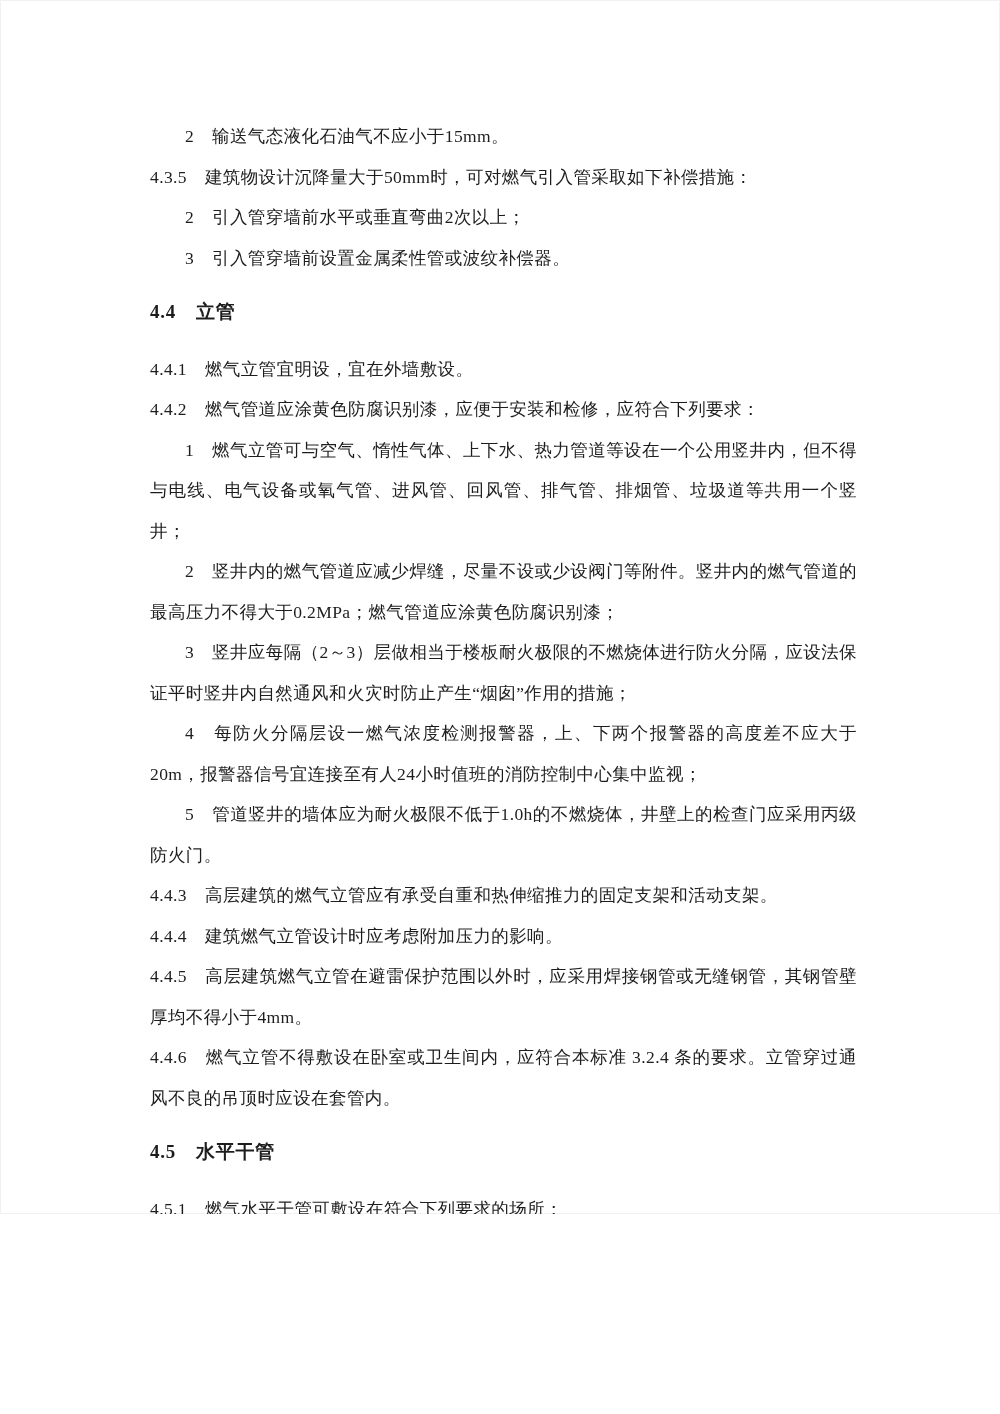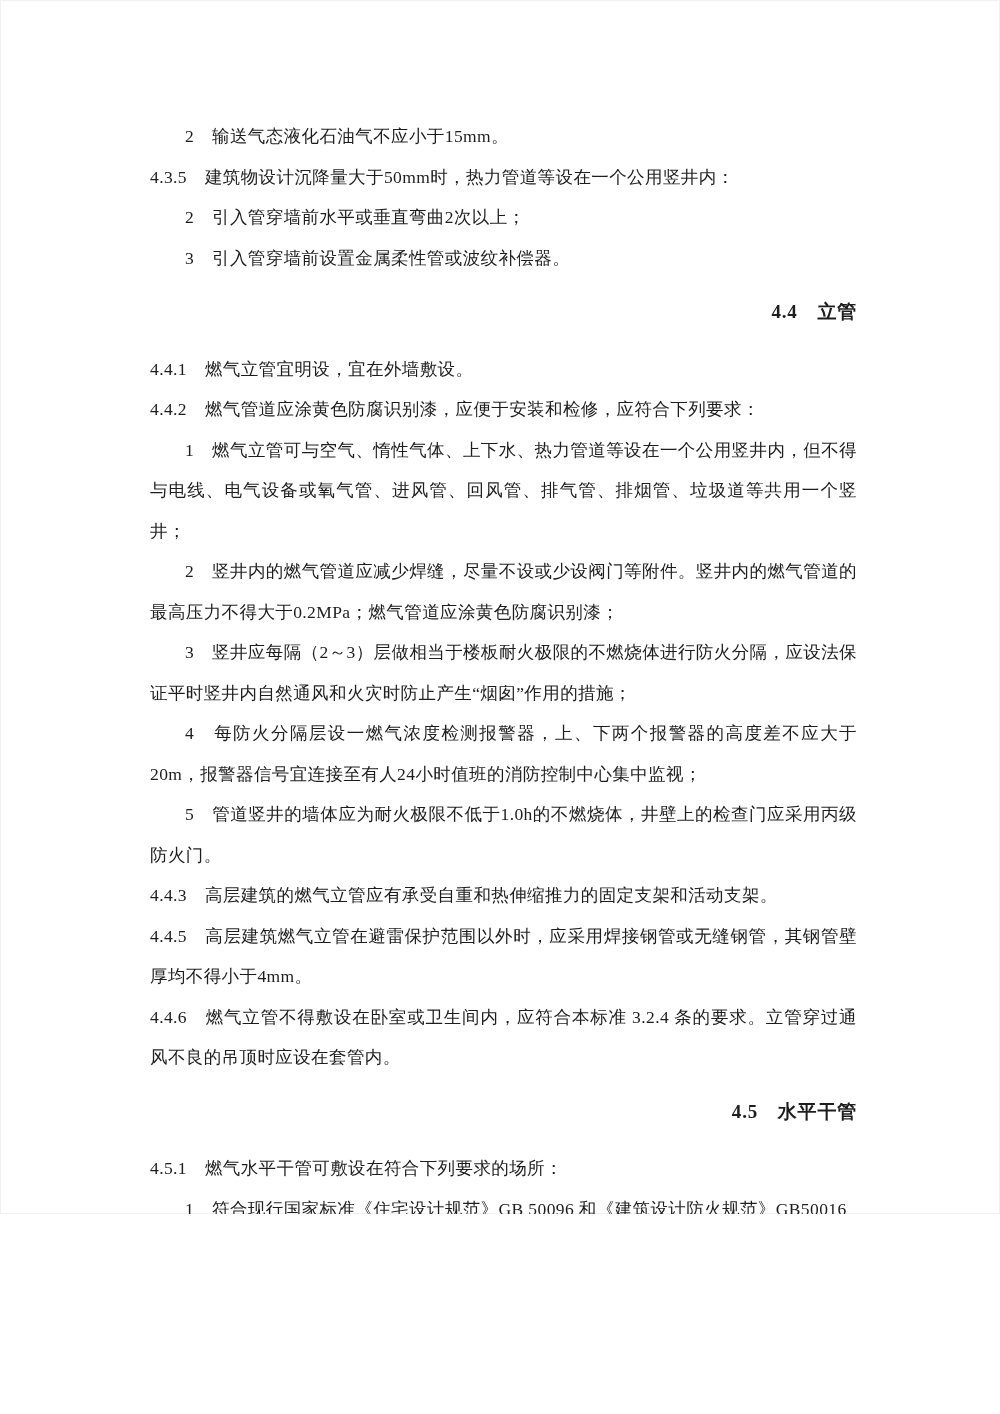--- a/index.html
+++ b/index.html
@@ -30,21 +30,21 @@
     text-align: justify;
     letter-spacing: 0.4px;
   }
   .para.subitem {
     text-indent: 2em;
   }
   .para.clause {
     text-indent: 0;
   }
   .para.heading {
-    text-align: right;
+    text-align: left;
     text-indent: 0;
     font-weight: bold;
     font-size: 19px;
     letter-spacing: 0.8px;
     margin: 14px 0 16px 0;
   }
   .page-number {
     position: absolute;
     left: 0;
     right: 0;
@@ -53,32 +53,33 @@
     line-height: 24px;
     color: #2a2a2a;
   }
 </style>
 </head>
 <body>
 
 <div class="page">
   <div class="doc-body">
       <p class="para subitem">2　输送气态液化石油气不应小于15mm。</p>
-      <p class="para clause">4.3.5　建筑物设计沉降量大于50mm时，热力管道等设在一个公用竖井内：</p>
+      <p class="para clause">4.3.5　建筑物设计沉降量大于50mm时，可对燃气引入管采取如下补偿措施：</p>
       <p class="para subitem">2　引入管穿墙前水平或垂直弯曲2次以上；</p>
       <p class="para subitem">3　引入管穿墙前设置金属柔性管或波纹补偿器。</p>
       <p class="para heading">4.4　立管</p>
       <p class="para clause">4.4.1　燃气立管宜明设，宜在外墙敷设。</p>
       <p class="para clause">4.4.2　燃气管道应涂黄色防腐识别漆，应便于安装和检修，应符合下列要求：</p>
       <p class="para subitem">1　燃气立管可与空气、惰性气体、上下水、热力管道等设在一个公用竖井内，但不得与电线、电气设备或氧气管、进风管、回风管、排气管、排烟管、垃圾道等共用一个竖井；</p>
       <p class="para subitem">2　竖井内的燃气管道应减少焊缝，尽量不设或少设阀门等附件。竖井内的燃气管道的最高压力不得大于0.2MPa；燃气管道应涂黄色防腐识别漆；</p>
       <p class="para subitem">3　竖井应每隔（2～3）层做相当于楼板耐火极限的不燃烧体进行防火分隔，应设法保证平时竖井内自然通风和火灾时防止产生“烟囱”作用的措施；</p>
       <p class="para subitem">4　每防火分隔层设一燃气浓度检测报警器，上、下两个报警器的高度差不应大于20m，报警器信号宜连接至有人24小时值班的消防控制中心集中监视；</p>
       <p class="para subitem">5　管道竖井的墙体应为耐火极限不低于1.0h的不燃烧体，井壁上的检查门应采用丙级防火门。</p>
       <p class="para clause">4.4.3　高层建筑的燃气立管应有承受自重和热伸缩推力的固定支架和活动支架。</p>
+      <p class="para clause">4.4.4　建筑燃气立管设计时应考虑附加压力的影响。</p>
       <p class="para clause">4.4.5　高层建筑燃气立管在避雷保护范围以外时，应采用焊接钢管或无缝钢管，其钢管壁厚均不得小于4mm。</p>
       <p class="para clause">4.4.6　燃气立管不得敷设在卧室或卫生间内，应符合本标准 3.2.4 条的要求。立管穿过通风不良的吊顶时应设在套管内。</p>
       <p class="para heading">4.5　水平干管</p>
       <p class="para clause">4.5.1　燃气水平干管可敷设在符合下列要求的场所：</p>
       <p class="para subitem">1　符合现行国家标准《住宅设计规范》GB 50096 和《建筑设计防火规范》GB50016</p>
     </div>
   <div class="page-number">10</div>
 </div>
 
 </body></html>

